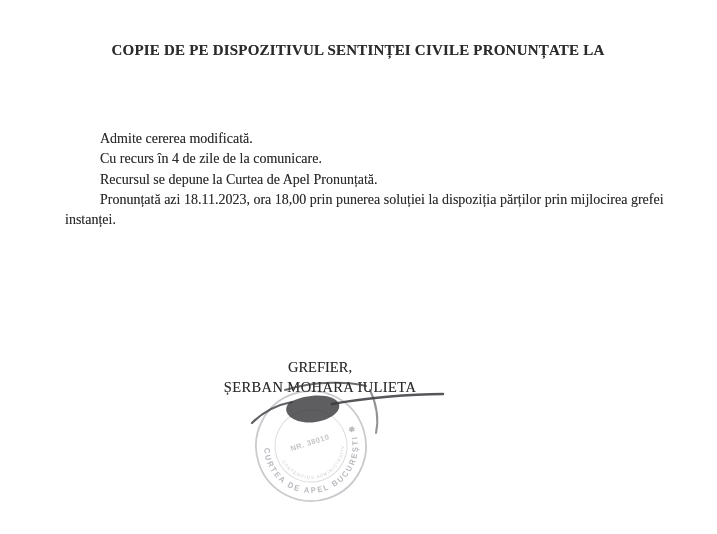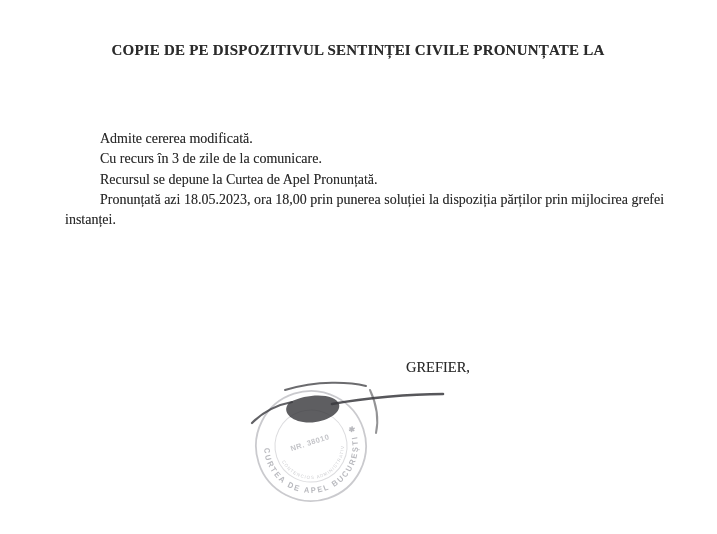--- a/index.html
+++ b/index.html
@@ -26,21 +26,21 @@
     text-align:center;font-weight:bold;
     font-size:15px;line-height:21px;letter-spacing:.2px;
   }
   .doc-body{
     position:absolute;top:129px;left:57px;width:615px;
     font-size:14px;line-height:20.3px;margin-left:8px;
   }
   .doc-body p{margin:0;text-indent:35px;}
   .sig-block{
     position:absolute;top:357px;left:170px;width:300px;
-    text-align:right;font-size:14.5px;line-height:20px;
+    text-align:center;font-size:14.5px;line-height:20px;
     z-index:3;
   }
   .sig-name{letter-spacing:.4px;}
   .stamp-svg{
     position:absolute;left:226px;top:361px;width:170px;height:170px;
     z-index:2;
   }
   .signature-svg{
     position:absolute;left:230px;top:373px;width:240px;height:75px;
     z-index:4;
@@ -65,23 +65,23 @@
 <body>
 
 <div class="sheet">
 
   <div class="doc-title scan-text">
     <div>COPIE DE PE DISPOZITIVUL SENTINȚEI CIVILE PRONUNȚATE LA</div>
   </div>
 
   <div class="doc-body scan-text">
     <p>Admite cererea modificată.</p>
-    <p>Cu recurs în 3 de zile de la comunicare.</p>
+    <p>Cu recurs în 4 de zile de la comunicare.</p>
     <p>Recursul se depune la Curtea de Apel Pronunțată.</p>
-    <p>Pronunțată azi 18.05.2023, ora 18,00 prin punerea soluției la dispoziția părților prin mijlocirea grefei instanței.</p>
+    <p>Pronunțată azi 18.11.2023, ora 18,00 prin punerea soluției la dispoziția părților prin mijlocirea grefei instanței.</p>
   </div>
 
   <svg class="stamp-svg" viewBox="0 0 170 170" aria-hidden="true">
     <g transform="rotate(-18 85 85)" opacity="0.62">
       <circle cx="85" cy="85" r="55" fill="none" stroke="var(--stamp)" stroke-width="1.8" opacity="0.75"></circle>
       <circle cx="85" cy="85" r="36" fill="none" stroke="var(--stamp)" stroke-width="1" opacity="0.5"></circle>
       <defs>
         <path id="ringPath" d="M 39.6 72.8 A 47 47 0 1 0 130.4 72.8" fill="none"></path>
         <path id="innerRingPath" d="M 52.5 90.7 A 33 33 0 0 0 117.5 90.7" fill="none"></path>
       </defs>
@@ -90,20 +90,21 @@
       </text>
       <text class="stamp-inner-text" opacity="0.7" textLength="88" lengthAdjust="spacingAndGlyphs">
         <textPath href="#innerRingPath">CONTENCIOS ADMINISTRATIV</textPath>
       </text>
       <text class="stamp-center-text" x="85" y="84" text-anchor="middle" opacity="0.85">NR. 38010</text>
     </g>
   </svg>
 
   <div class="sig-block scan-text">
     <div>GREFIER,</div>
+    <div class="sig-name">ȘERBAN MOHARA IULIETA</div>
   </div>
 
   <svg class="signature-svg" viewBox="0 0 240 75" aria-hidden="true">
     <g stroke="#3a3a3e" fill="none" stroke-linecap="round">
       <path d="M 55 17 C 88 7 120 9 136 13" stroke-width="2" opacity="0.75"></path>
       <path d="M 22 50 C 32 40 46 32 62 29" stroke-width="2.2" opacity="0.8"></path>
       <path d="M 60 29 C 80 19 106 21 109 31 C 112 41 92 52 73 49 C 59 47 51 37 60 29 Z" fill="#3a3a3e" stroke="none" opacity="0.82"></path>
       <path d="M 102 31 C 135 25 180 21 213 21" stroke-width="2.6" opacity="0.85"></path>
       <path d="M 140 17 C 146 30 149 46 146 60" stroke-width="2" opacity="0.55"></path>
     </g>

